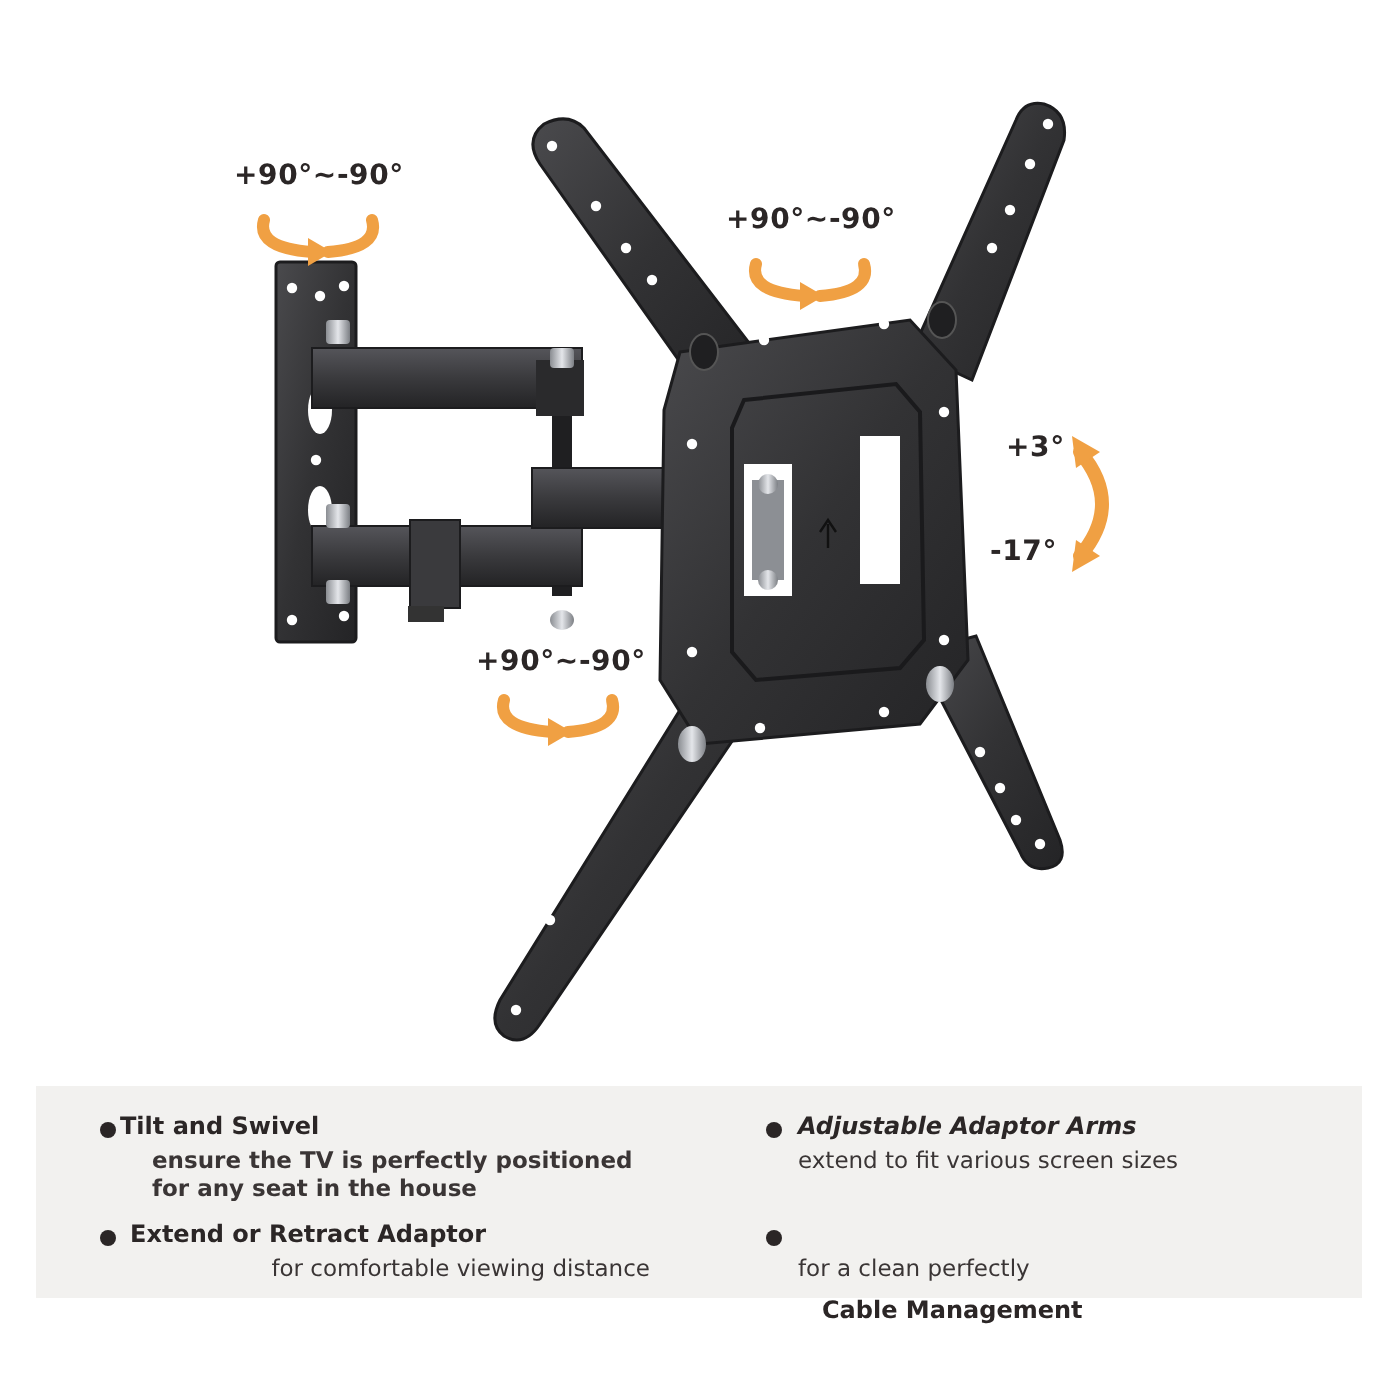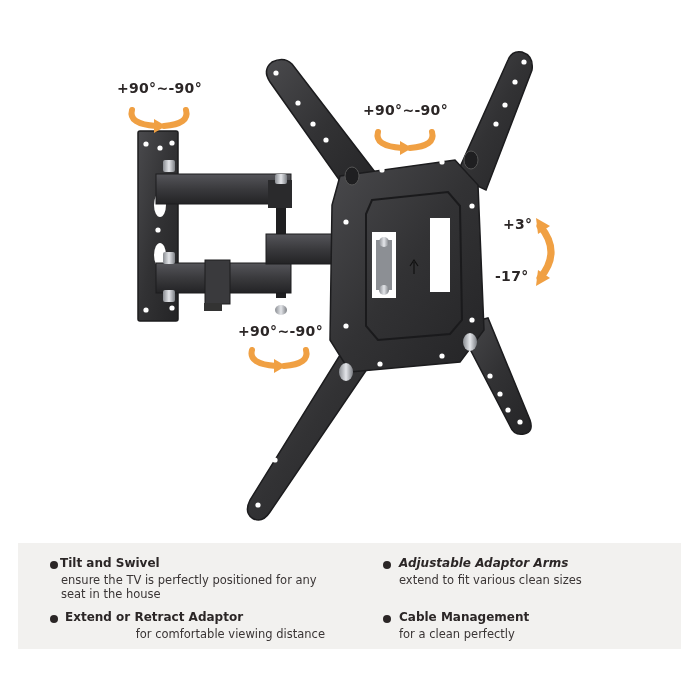--- a/index.html
+++ b/index.html
@@ -192,30 +192,30 @@
   <div class="angle-label" style="left:363px; top:102px;">+90°~-90°</div>
   <div class="angle-label" style="left:238px; top:323px;">+90°~-90°</div>
   <div class="angle-label" style="left:503px; top:216px;">+3°</div>
   <div class="angle-label" style="left:495px; top:268px;">-17°</div>
 </div>
 
 <div id="features-panel">
   <div class="feature" style="left:32px; top:13px;">
     <span class="bullet" style="left:0;"></span>
     <span class="title" style="left:10px;">Tilt and Swivel</span>
-    <span class="desc" style="left:11px;">ensure the TV is perfectly positioned for any seat in the house</span>
+    <span class="desc" style="left:26px;font-weight:bold;">ensure the TV is perfectly positioned for any seat in the house</span>
   </div>
   <div class="feature" style="left:365px; top:13px;">
     <span class="bullet" style="left:0;"></span>
     <span class="title" style="left:16px;font-style:italic;">Adjustable Adaptor Arms</span>
-    <span class="desc" style="left:16px;">extend to fit various clean sizes</span>
+    <span class="desc" style="left:16px;">extend to fit various screen sizes</span>
   </div>
   <div class="feature" style="left:32px; top:67px;">
     <span class="bullet" style="left:0;"></span>
     <span class="title" style="left:15px;">Extend or Retract Adaptor</span>
     <span class="desc" style="left:15px;text-align:right;">for comfortable viewing distance</span>
   </div>
   <div class="feature" style="left:365px; top:67px;">
     <span class="bullet" style="left:0;"></span>
-    <span class="title" style="left:16px;">Cable Management</span>
+    <span class="title" style="left:28px;margin-top:38px;">Cable Management</span>
     <span class="desc" style="left:16px;">for a clean perfectly</span>
   </div>
 </div>
 
 </body></html>

